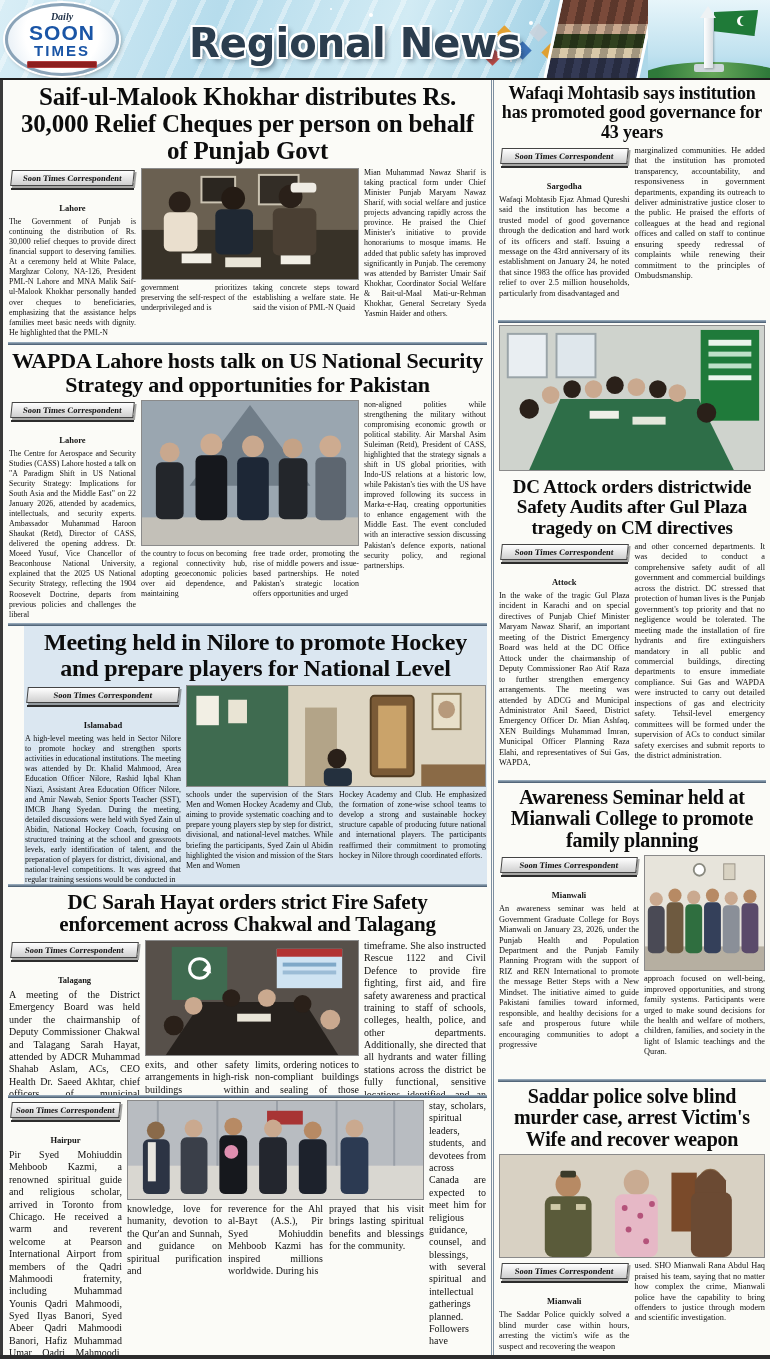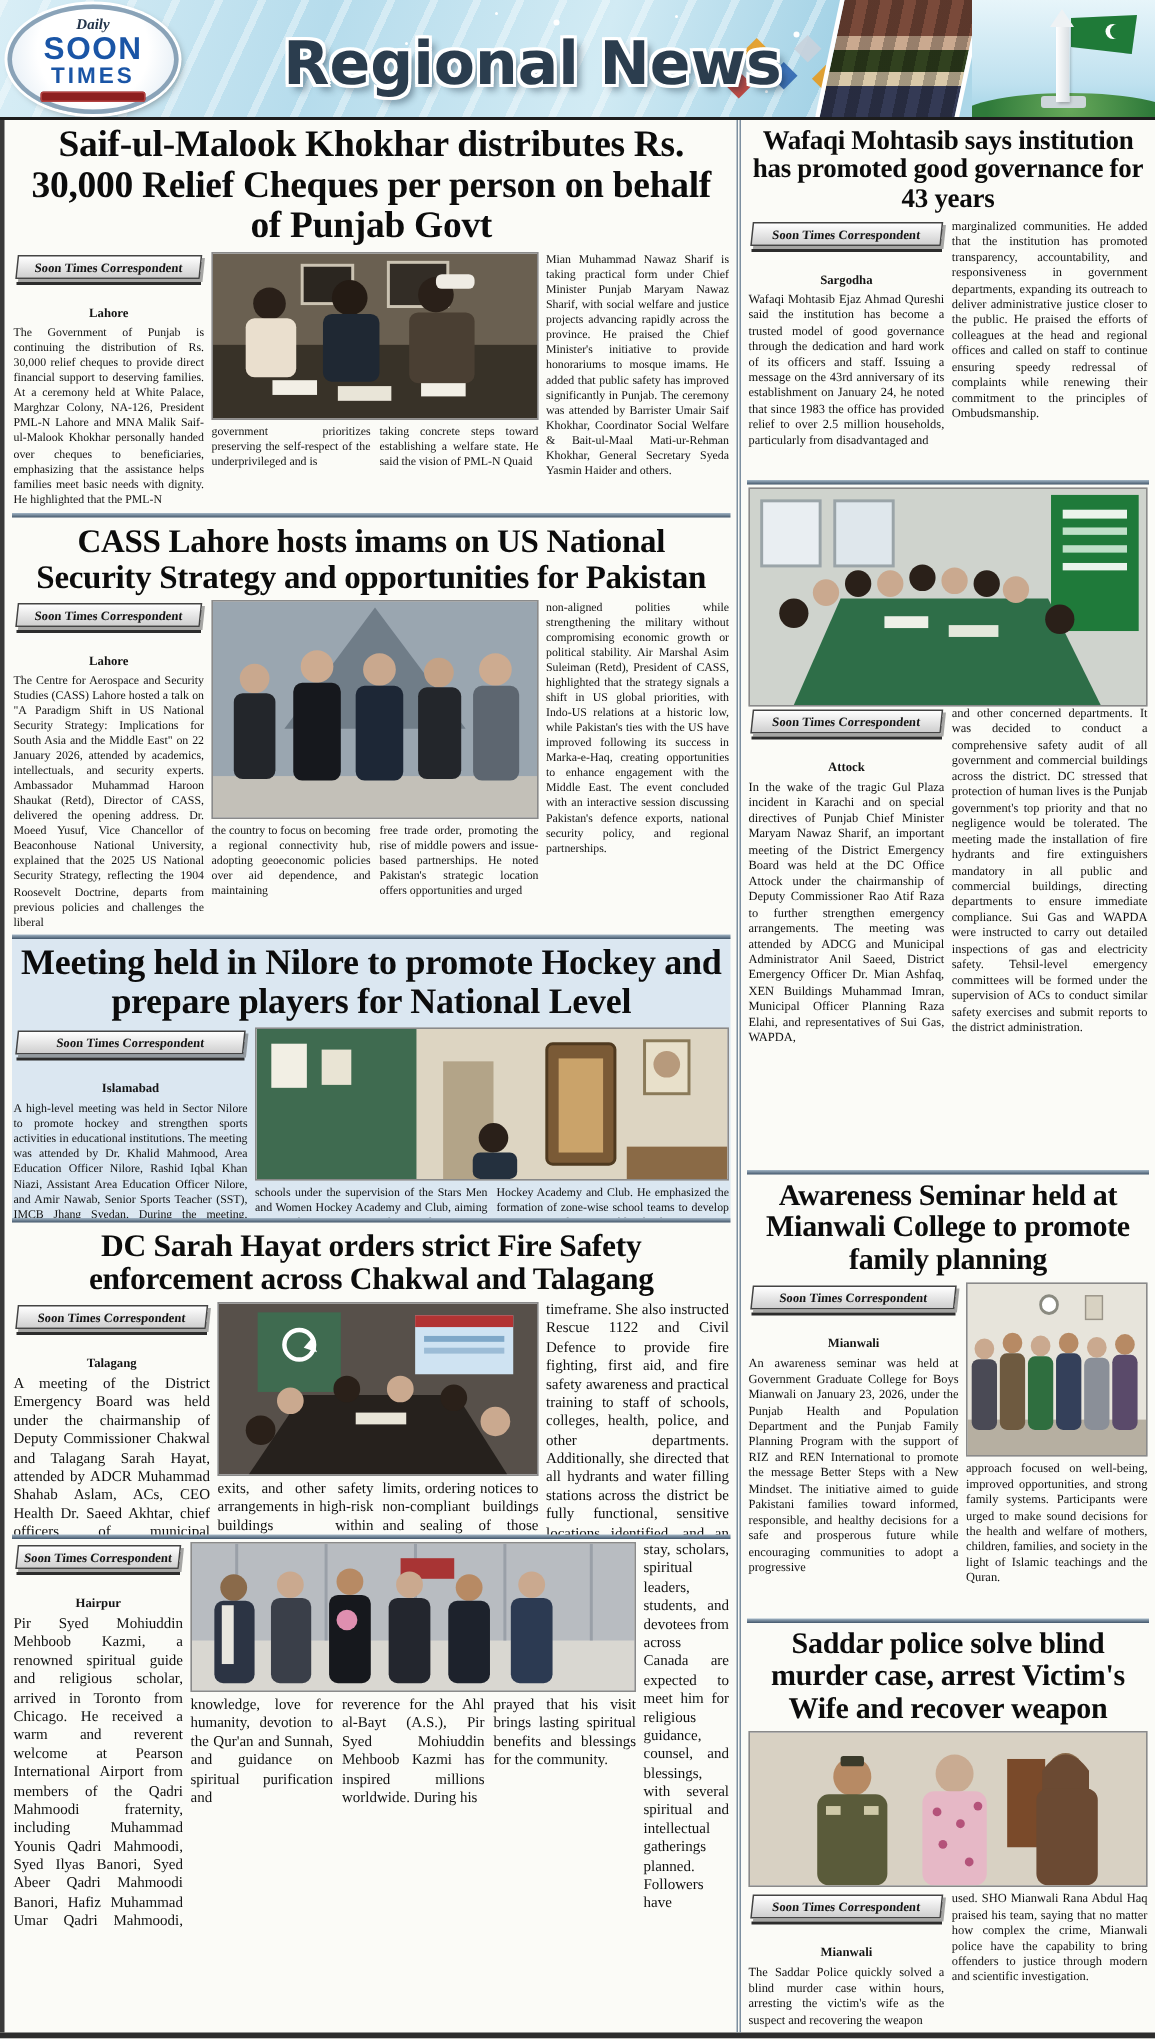--- a/index.html
+++ b/index.html
@@ -73,21 +73,21 @@
 
 
 .a0-cA{width:127px;} .a0-cB{width:218px;} .a0-cC{flex:1;}
 .a2-cA{width:127px;} .a2-cB{width:218px;} .a2-cC{flex:1;}
 .a4-cA{width:156px;} .a4-cB{flex:1;}
 .a6-cA{width:131px;} .a6-cB{width:214px;} .a6-cC{flex:1;}
 .a8-cA{width:113px;} .a8-cB{width:297px;} .a8-cC{flex:1;}
 .a5-cA{width:140px;} .a5-cB{flex:1;}
 
 
-.art0{height:262px;} .art2{height:278px;} .art4{height:186px; background:#dbe7f1;} .art6{height:208px;} .art8{height:261px;}
+.art0{height:262px;} .art2{height:278px;} .art4{height:258px; background:#dbe7f1;margin-left:16px;} .art6{height:208px;} .art8{height:261px;}
 .art1{height:240px;} .art3{height:457px;} .art5{height:296px;} .art7{height:277px;}
 </style>
 </head>
 <body>
 
 <div class="page">
 
   <header class="masthead">
     <div class="streaks"></div>
     <div class="sparkles"></div>
@@ -152,21 +152,21 @@
           </div>
           <div class="a0-cC">
             <p class="bt">Mian Muhammad Nawaz Sharif is taking practical form under Chief Minister Punjab Maryam Nawaz Sharif, with social welfare and justice projects advancing rapidly across the province. He praised the Chief Minister's initiative to provide honorariums to mosque imams. He added that public safety has improved significantly in Punjab. The ceremony was attended by Barrister Umair Saif Khokhar, Coordinator Social Welfare &amp; Bait-ul-Maal Mati-ur-Rehman Khokhar, General Secretary Syeda Yasmin Haider and others.</p>
           </div>
         </div>
       </section>
 
       <div class="divider"></div>
 
       <section class="article art2">
-        <h2 class="hl hl2">CASS Lahore hosts imams on US National Security Strategy and opportunities for Pakistan</h2>
+        <h2 class="hl hl2">WAPDA Lahore hosts talk on US National Security Strategy and opportunities for Pakistan</h2>
         <div class="row">
           <div class="a2-cA">
             <div class="byline">
               <div class="bybox">Soon Times Correspondent</div>
               <div class="bycity">Lahore</div>
             </div>
             <p class="bt">The Centre for Aerospace and Security Studies (CASS) Lahore hosted a talk on "A Paradigm Shift in US National Security Strategy: Implications for South Asia and the Middle East" on 22 January 2026, attended by academics, intellectuals, and security experts. Ambassador Muhammad Haroon Shaukat (Retd), Director of CASS, delivered the opening address. Dr. Moeed Yusuf, Vice Chancellor of Beaconhouse National University, explained that the 2025 US National Security Strategy, reflecting the 1904 Roosevelt Doctrine, departs from previous policies and challenges the liberal</p>
           </div>
           <div class="a2-cB">
             <div class="photo" style="height:146px;">
@@ -378,20 +378,21 @@
               <circle cx="74" cy="64" r="9"></circle>
                 <circle cx="118" cy="60" r="9"></circle>
                 <circle cx="162" cy="64" r="9"></circle>
                 <circle cx="30" cy="84" r="10"></circle>
                 <circle cx="212" cy="88" r="10"></circle>
             </g>
             <rect x="92" y="86" width="30" height="8" fill="#eef0e8"></rect>
               <rect x="136" y="92" width="34" height="8" fill="#e4e8dc"></rect>
           </svg>
         </div>
+        <h2 class="hl hl3" style="padding-top:6px;">DC Attock orders districtwide Safety Audits after Gul Plaza tragedy on CM directives</h2>
         <div class="row">
           <div style="flex:1;">
             <div class="byline">
               <div class="bybox">Soon Times Correspondent</div>
               <div class="bycity">Attock</div>
             </div>
             <p class="bt bt-r">In the wake of the tragic Gul Plaza incident in Karachi and on special directives of Punjab Chief Minister Maryam Nawaz Sharif, an important meeting of the District Emergency Board was held at the DC Office Attock under the chairmanship of Deputy Commissioner Rao Atif Raza to further strengthen emergency arrangements. The meeting was attended by ADCG and Municipal Administrator Anil Saeed, District Emergency Officer Dr. Mian Ashfaq, XEN Buildings Muhammad Imran, Municipal Officer Planning Raza Elahi, and representatives of Sui Gas, WAPDA,</p>
           </div>
           <div style="flex:1;">
             <p class="bt bt-r">and other concerned departments. It was decided to conduct a comprehensive safety audit of all government and commercial buildings across the district. DC stressed that protection of human lives is the Punjab government's top priority and that no negligence would be tolerated. The meeting made the installation of fire hydrants and fire extinguishers mandatory in all public and commercial buildings, directing departments to ensure immediate compliance. Sui Gas and WAPDA were instructed to carry out detailed inspections of gas and electricity safety. Tehsil-level emergency committees will be formed under the supervision of ACs to conduct similar safety exercises and submit reports to the district administration.</p>

